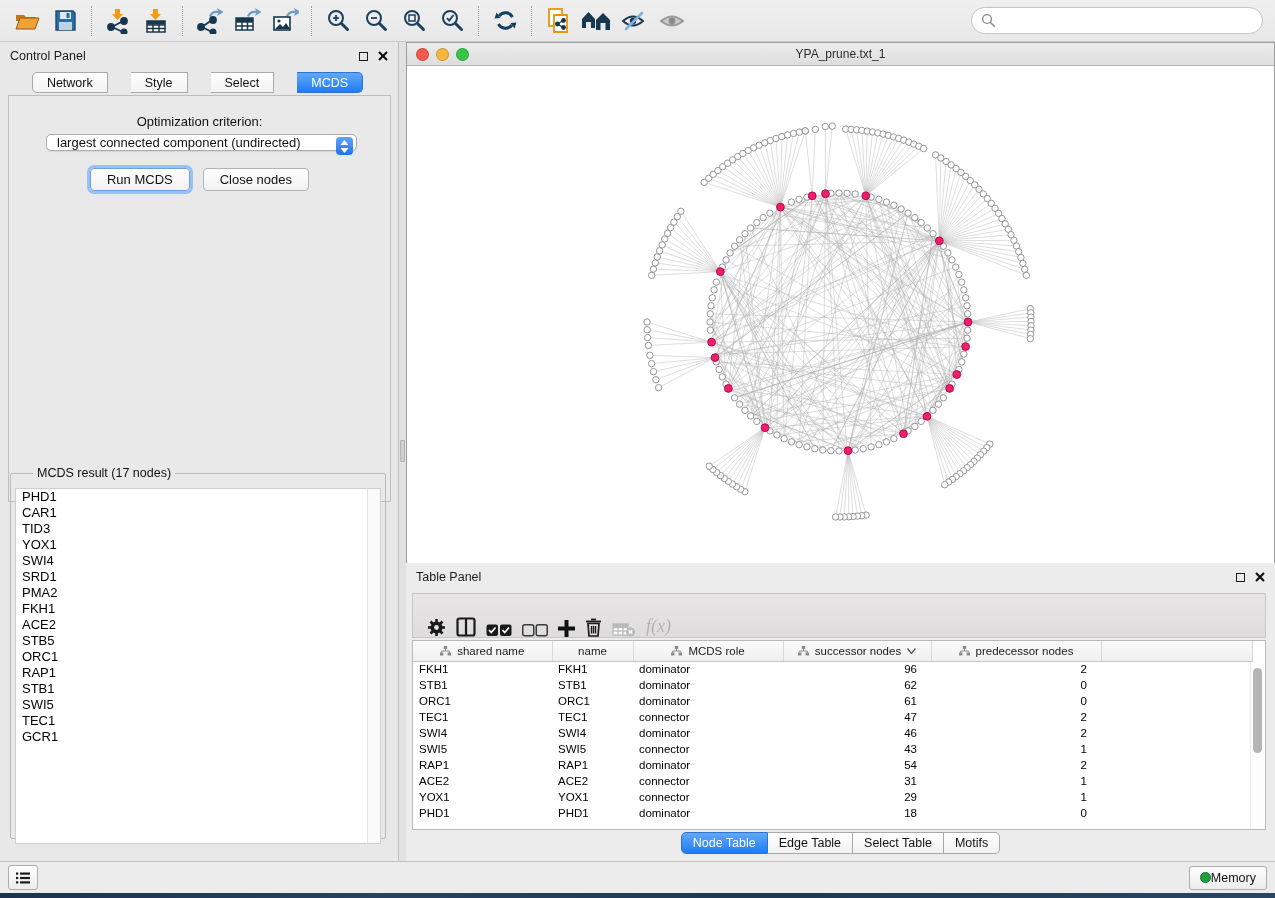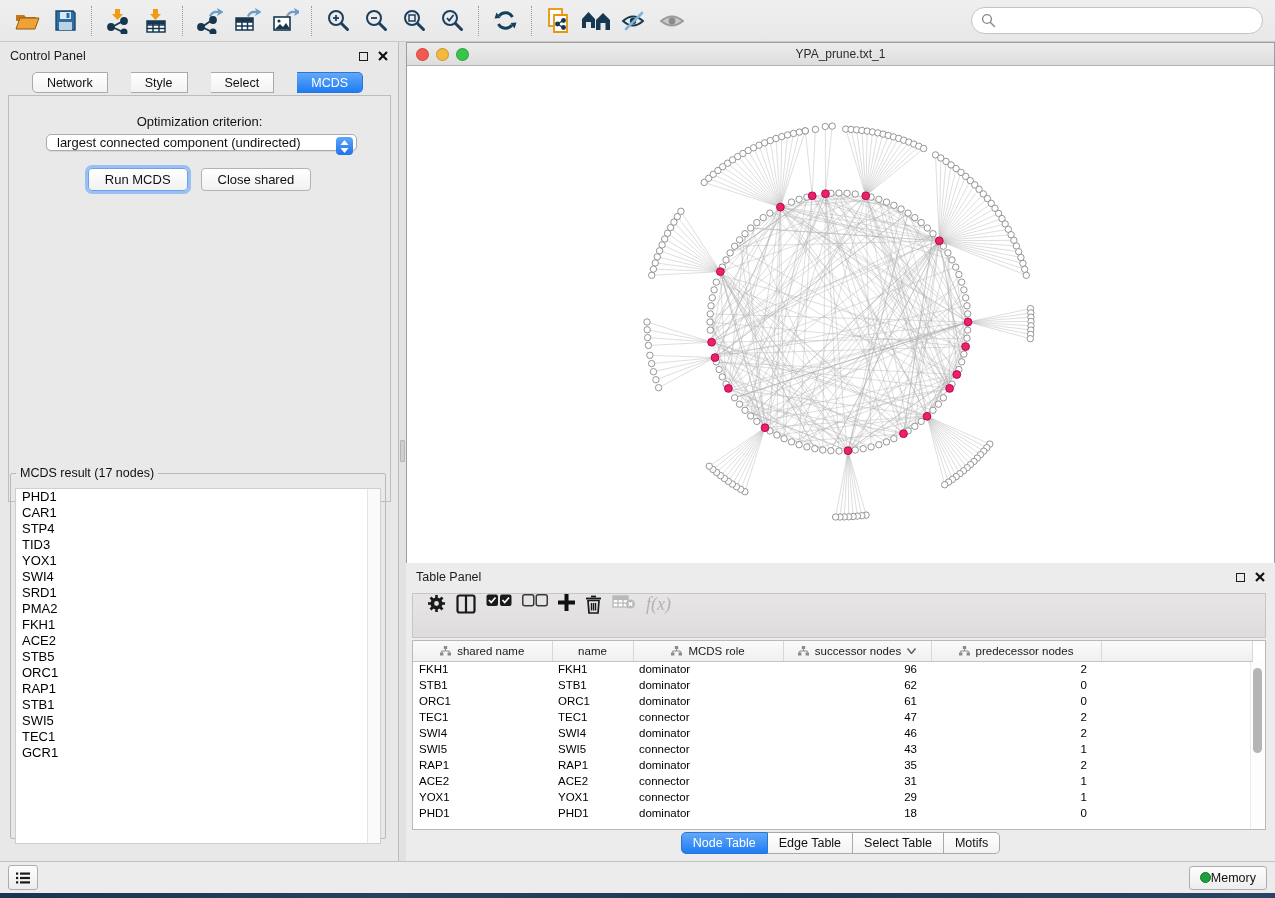--- a/index.html
+++ b/index.html
@@ -42,21 +42,21 @@
     background:linear-gradient(#5fa5f8,#1f72ee); display:flex; flex-direction:column; align-items:center;
     justify-content:center; gap:1px; }
   .btn-row { position:absolute; left:0; top:72px; width:100%; display:flex; justify-content:center; gap:13px; }
   .mac-btn { height:23px; padding:0 16px; font-size:13px; background:linear-gradient(#ffffff,#f1f1f1);
     border:1px solid #b3b3b3; border-radius:4px; color:#111;
     font-family:"Liberation Sans",sans-serif; }
   .mac-btn.focused { box-shadow:0 0 0 3px rgba(110,170,250,.65); border-color:#6ea1e0; }
 
   .groupbox { position:absolute; left:10px; top:424px; width:376px; height:373px;
     border:1px solid #b9b9b9; border-radius:2px; }
-  .groupbox legend { font-size:12.5px; padding:0 4px; margin-left:5px; color:#111; }
+  .groupbox legend { font-size:12.5px; padding:0 4px; margin-left:22px; color:#111; }
   .mcds-list { position:absolute; left:4px; top:8px; width:366px; height:356px; background:#fff;
     border:1px solid #cfcfcf; overflow:hidden; }
   .mcds-scroll { position:absolute; right:0; top:0; width:13px; height:100%;
     background:#fafafa; border-left:1px solid #e4e4e4; }
   .list-item { font-size:13px; line-height:16px; padding-left:6px; color:#000; }
 
   
   .vsplitter { position:absolute; left:399px; top:42px; width:7px; height:819px; background:#e2e2e2; }
   .vgrip { position:absolute; left:1px; top:398px; width:5px; height:22px;
     background:#cfcfcf; border:1px solid #b5b5b5; border-radius:1px; }
@@ -68,21 +68,21 @@
     position:relative; display:flex; align-items:center; justify-content:center; }
   .traffic { position:absolute; left:9px; top:5px; display:flex; gap:7px; }
   .light { width:13px; height:13px; border-radius:50%; border:1px solid rgba(0,0,0,.18); }
   .net-title { font-size:12px; color:#2c2c2c; }
   .net-canvas { position:absolute; left:0; top:23px; width:867px; height:494px; background:#fff; overflow:hidden; }
 
   
   .table-panel { position:absolute; left:406px; top:563px; width:869px; height:298px; background:#ececec; }
   .tp-toolbar { position:absolute; left:6px; top:30px; width:854px; height:45px;
     background:linear-gradient(#e7e5e5,#dedcdc); border:1px solid #c6c6c6;
-    display:flex; align-items:flex-start; padding-left:14px; gap:10px; }
+    display:flex; align-items:flex-end; padding-left:14px; gap:10px; }
   .tpbtn { display:flex; align-items:center; justify-content:center; }
   .fx-label { font-family:"Liberation Serif",serif; font-style:italic; color:#b3b3b3; font-size:18px; }
 
   .table-box { position:absolute; left:6px; top:77px; width:854px; height:190px; background:#fff;
     border:1px solid #b9b9b9; overflow:hidden; }
   table.node-table { border-collapse:collapse; width:840px; table-layout:fixed; font-size:11.5px; }
   table.node-table th { height:20px; background:linear-gradient(#fafafa,#f0f0f0);
     border-right:1px solid #d8d8d8; border-bottom:1px solid #c4c4c4; font-weight:normal;
     color:#1a1a1a; text-align:center; position:relative; }
   table.node-table th .hdr-inner { display:flex; align-items:center; justify-content:center; gap:6px; }
@@ -301,31 +301,30 @@
           <svg width="9" height="6" viewBox="0 0 9 6">
               <path d="M4.5 0 L8.5 5 H0.5 z" fill="#fff"></path>
             </svg>
           <svg width="9" height="6" viewBox="0 0 9 6">
               <path d="M4.5 6 L8.5 1 H0.5 z" fill="#fff"></path>
             </svg>
         </span>
       </div>
       <div class="btn-row">
         <button class="mac-btn focused">Run MCDS</button>
-        <button class="mac-btn">Close shared</button>
+        <button class="mac-btn">Close nodes</button>
       </div>
     </div>
 
     <fieldset class="groupbox">
       <legend>MCDS result (17 nodes)</legend>
       <div class="mcds-list">
         <div>
             <div class="list-item">PHD1</div>
             <div class="list-item">CAR1</div>
-            <div class="list-item">STP4</div>
             <div class="list-item">TID3</div>
             <div class="list-item">YOX1</div>
             <div class="list-item">SWI4</div>
             <div class="list-item">SRD1</div>
             <div class="list-item">PMA2</div>
             <div class="list-item">FKH1</div>
             <div class="list-item">ACE2</div>
             <div class="list-item">STB5</div>
             <div class="list-item">ORC1</div>
             <div class="list-item">RAP1</div>
@@ -1157,21 +1156,21 @@
               <td>SWI5</td>
               <td>connector</td>
               <td class="num">43</td>
               <td class="num">1</td>
               <td></td>
             </tr>
             <tr>
               <td>RAP1</td>
               <td>RAP1</td>
               <td>dominator</td>
-              <td class="num">35</td>
+              <td class="num">54</td>
               <td class="num">2</td>
               <td></td>
             </tr>
             <tr>
               <td>ACE2</td>
               <td>ACE2</td>
               <td>connector</td>
               <td class="num">31</td>
               <td class="num">1</td>
               <td></td>

